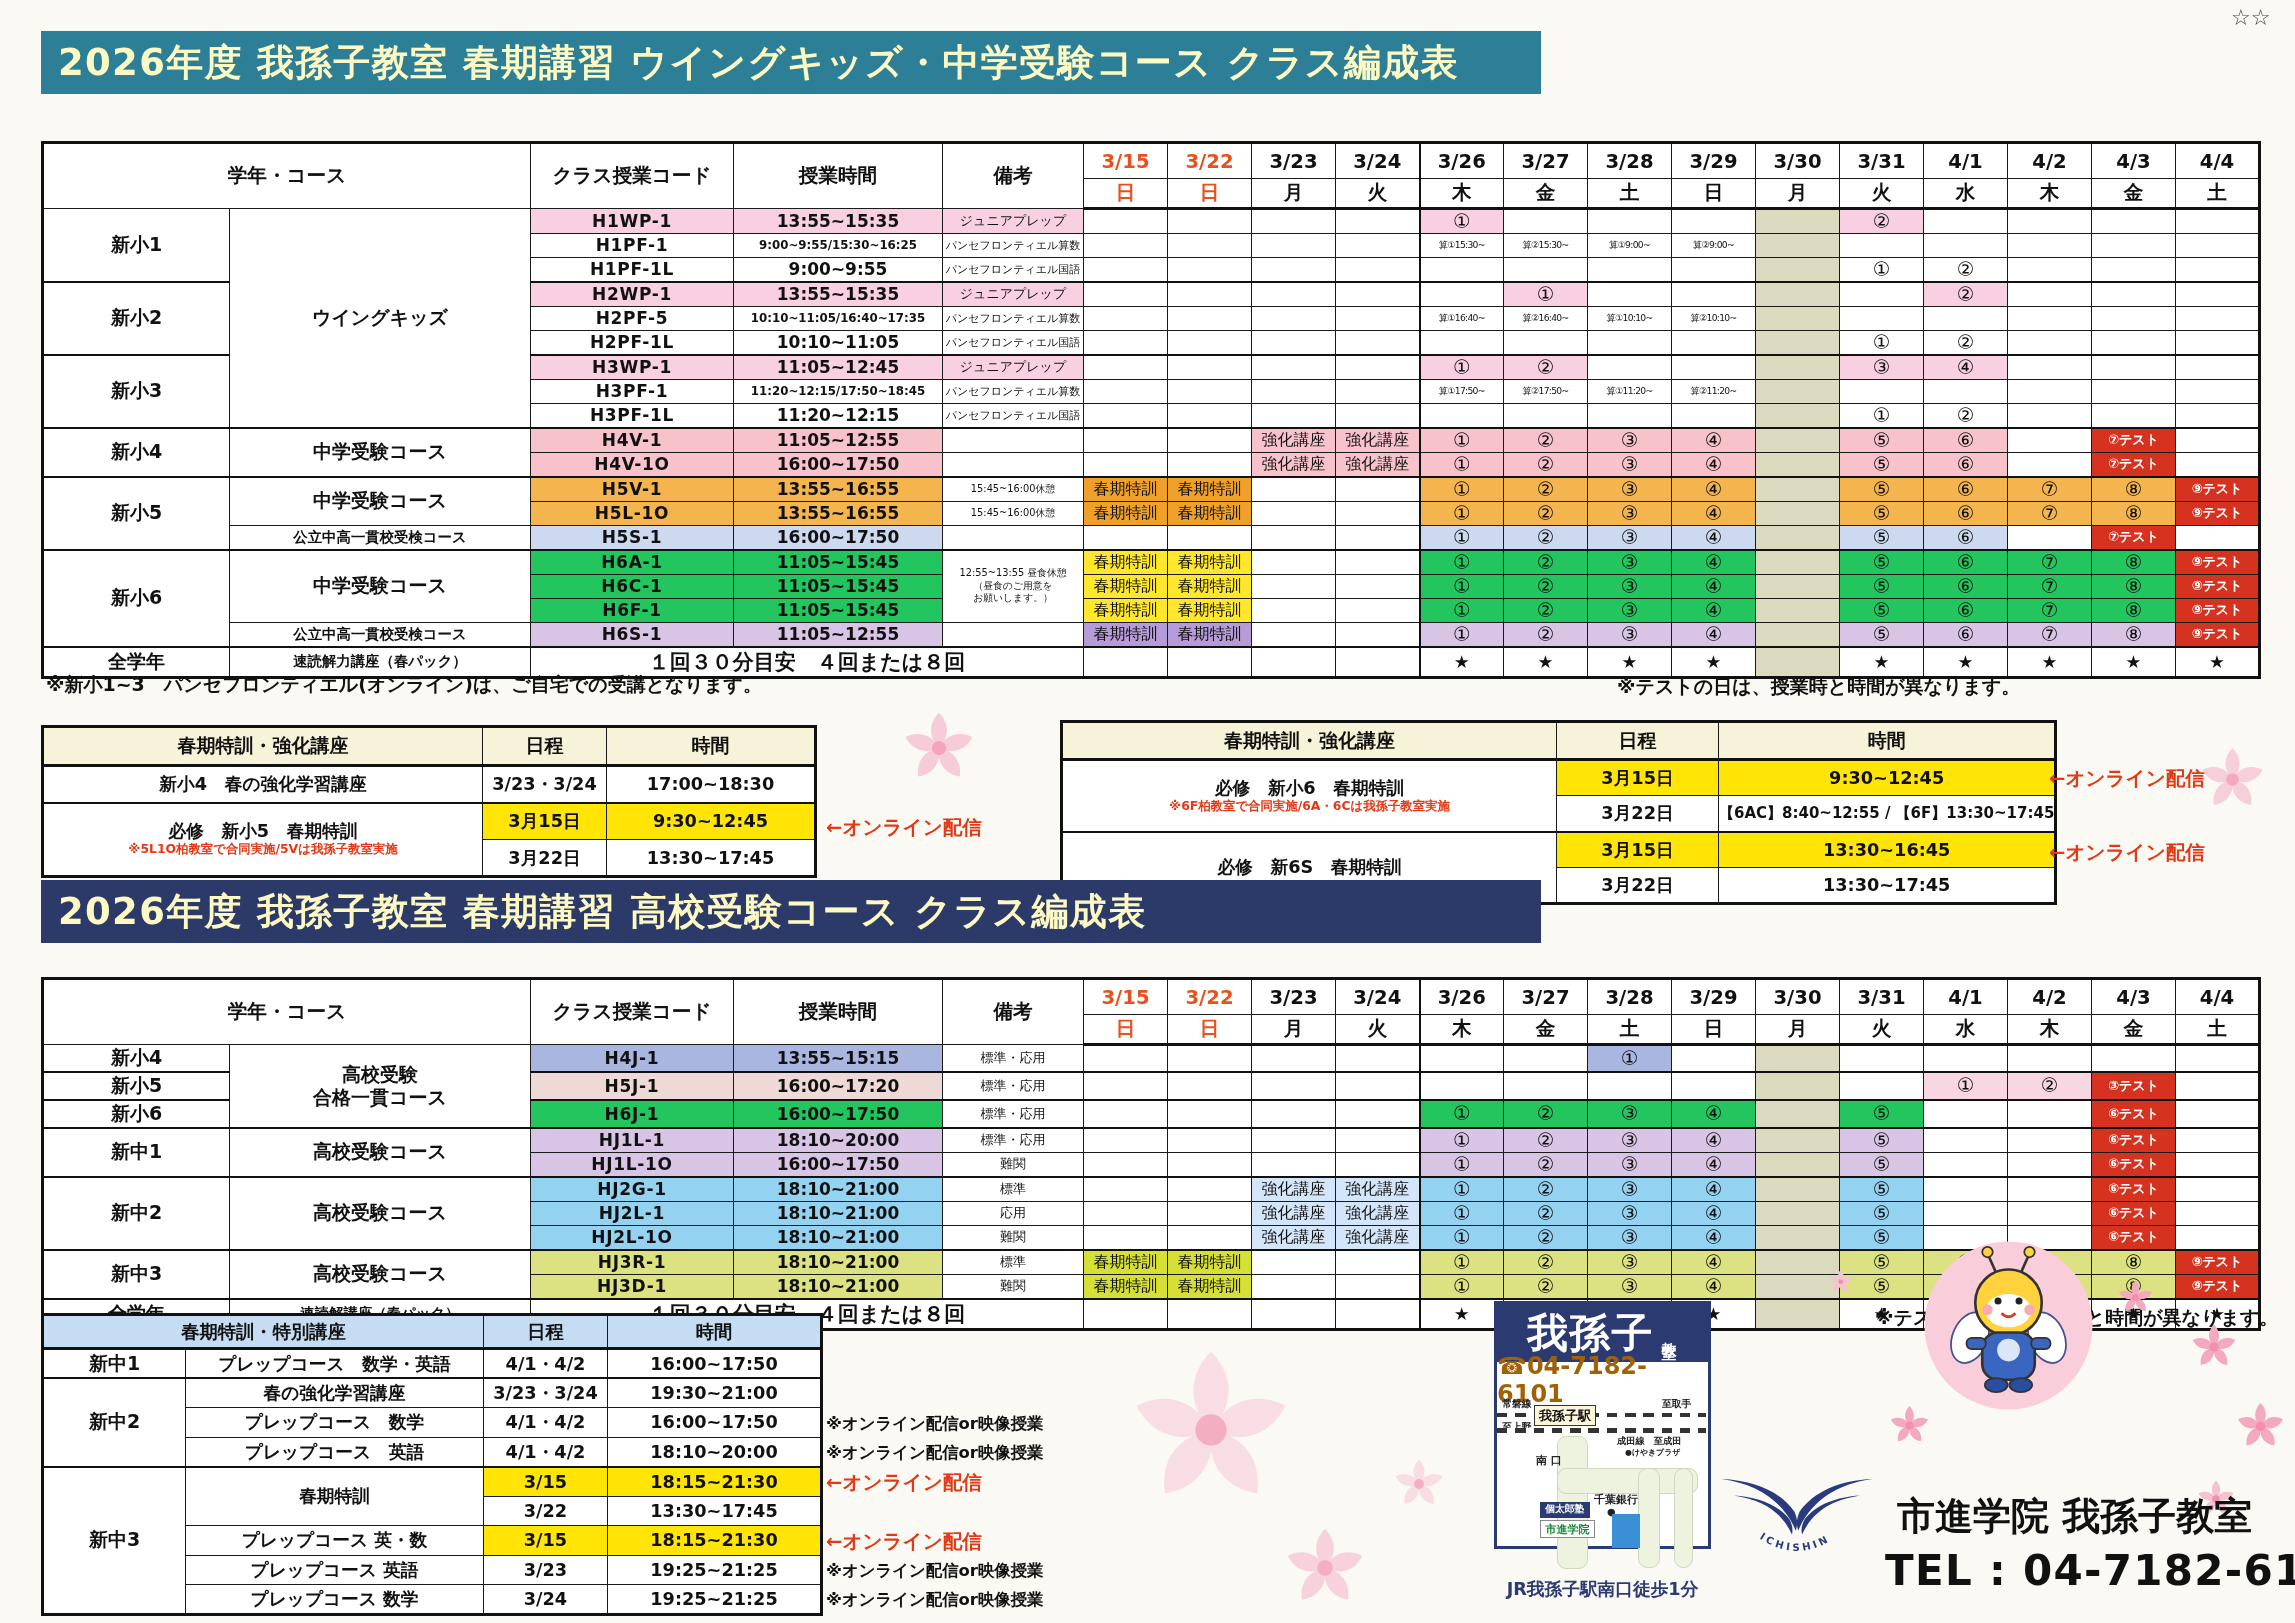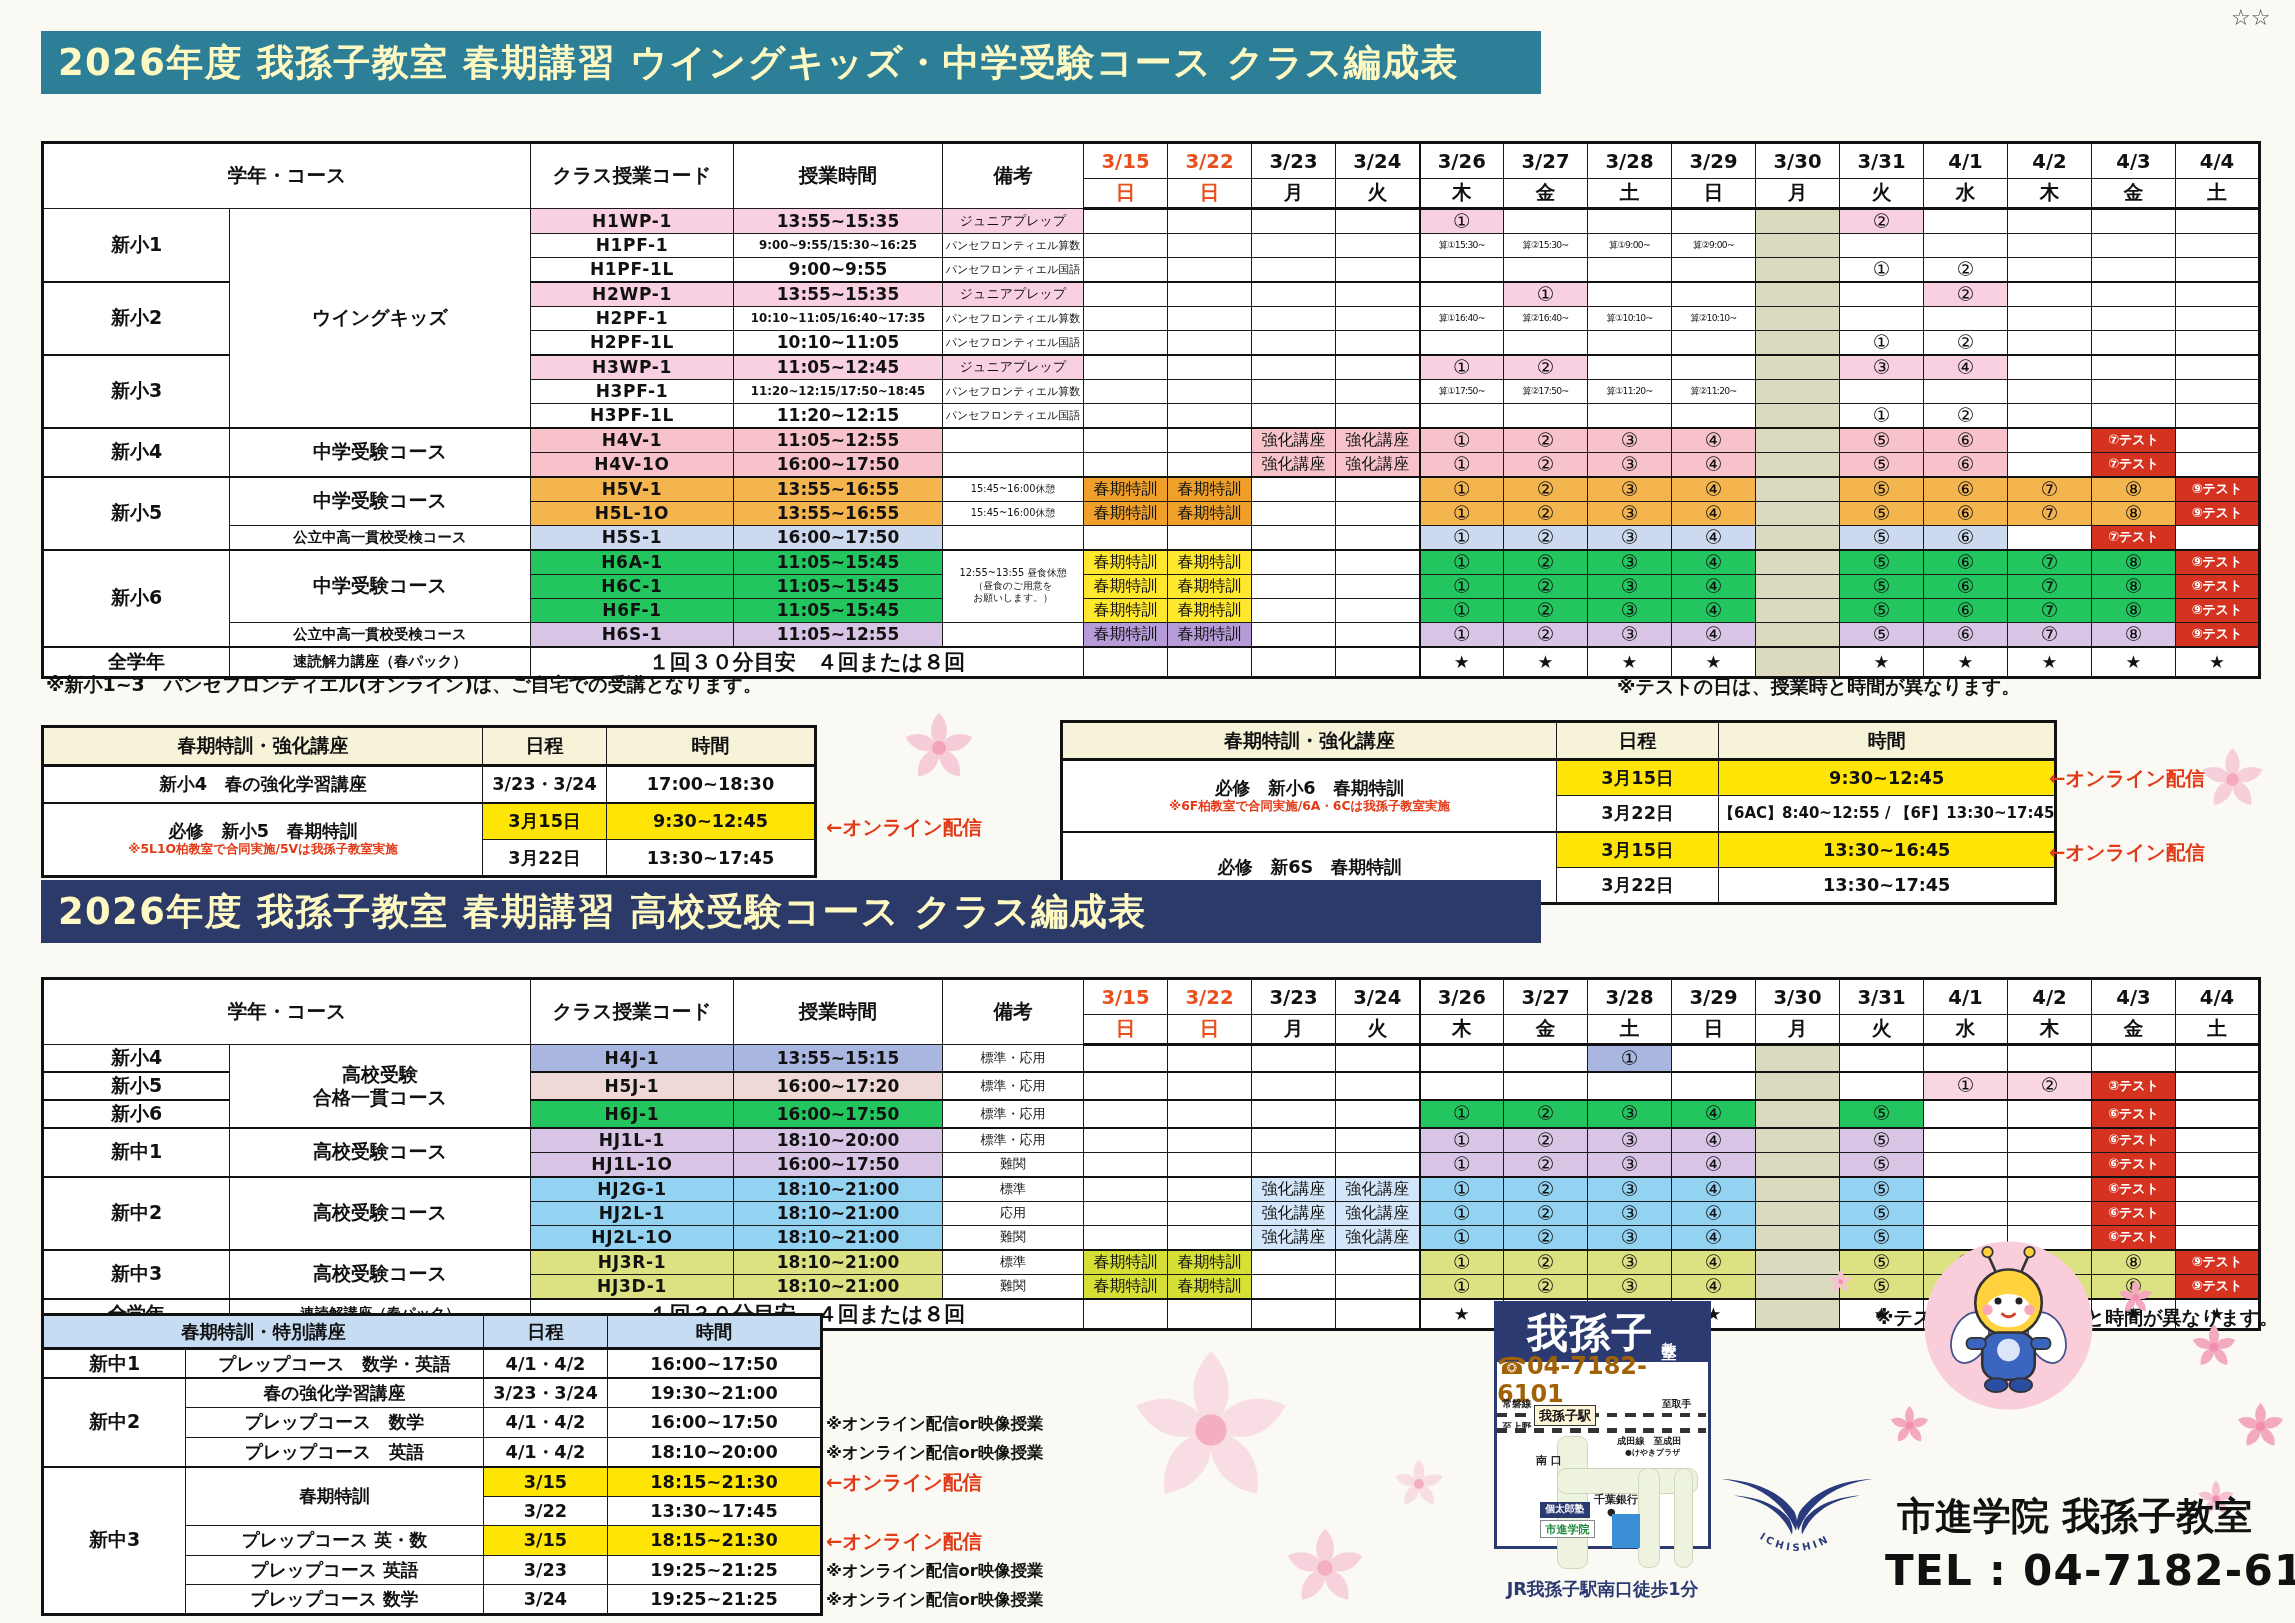--- a/index.html
+++ b/index.html
@@ -232,21 +232,21 @@
             <td class="dc"></td>
             <td class="dc"></td>
             <td class="dc bg-beige"></td>
             <td class="dc"></td>
             <td class="dc bg-pink num">②</td>
             <td class="dc"></td>
             <td class="dc"></td>
             <td class="dc"></td>
           </tr>
           <tr style="height: 24px;">
-            <td class="code">H2PF-1</td>
+            <td class="code">H2PF-5</td>
             <td class="time sm">10:10~11:05/16:40~17:35</td>
             <td class="rem">パンセフロンティエル算数</td>
             <td class="dc"></td>
             <td class="dc"></td>
             <td class="dc"></td>
             <td class="dc"></td>
             <td class="dc wk tiny">算①16:40~</td>
             <td class="dc tiny">算②16:40~</td>
             <td class="dc tiny">算①10:10~</td>
             <td class="dc tiny">算②10:10~</td>

